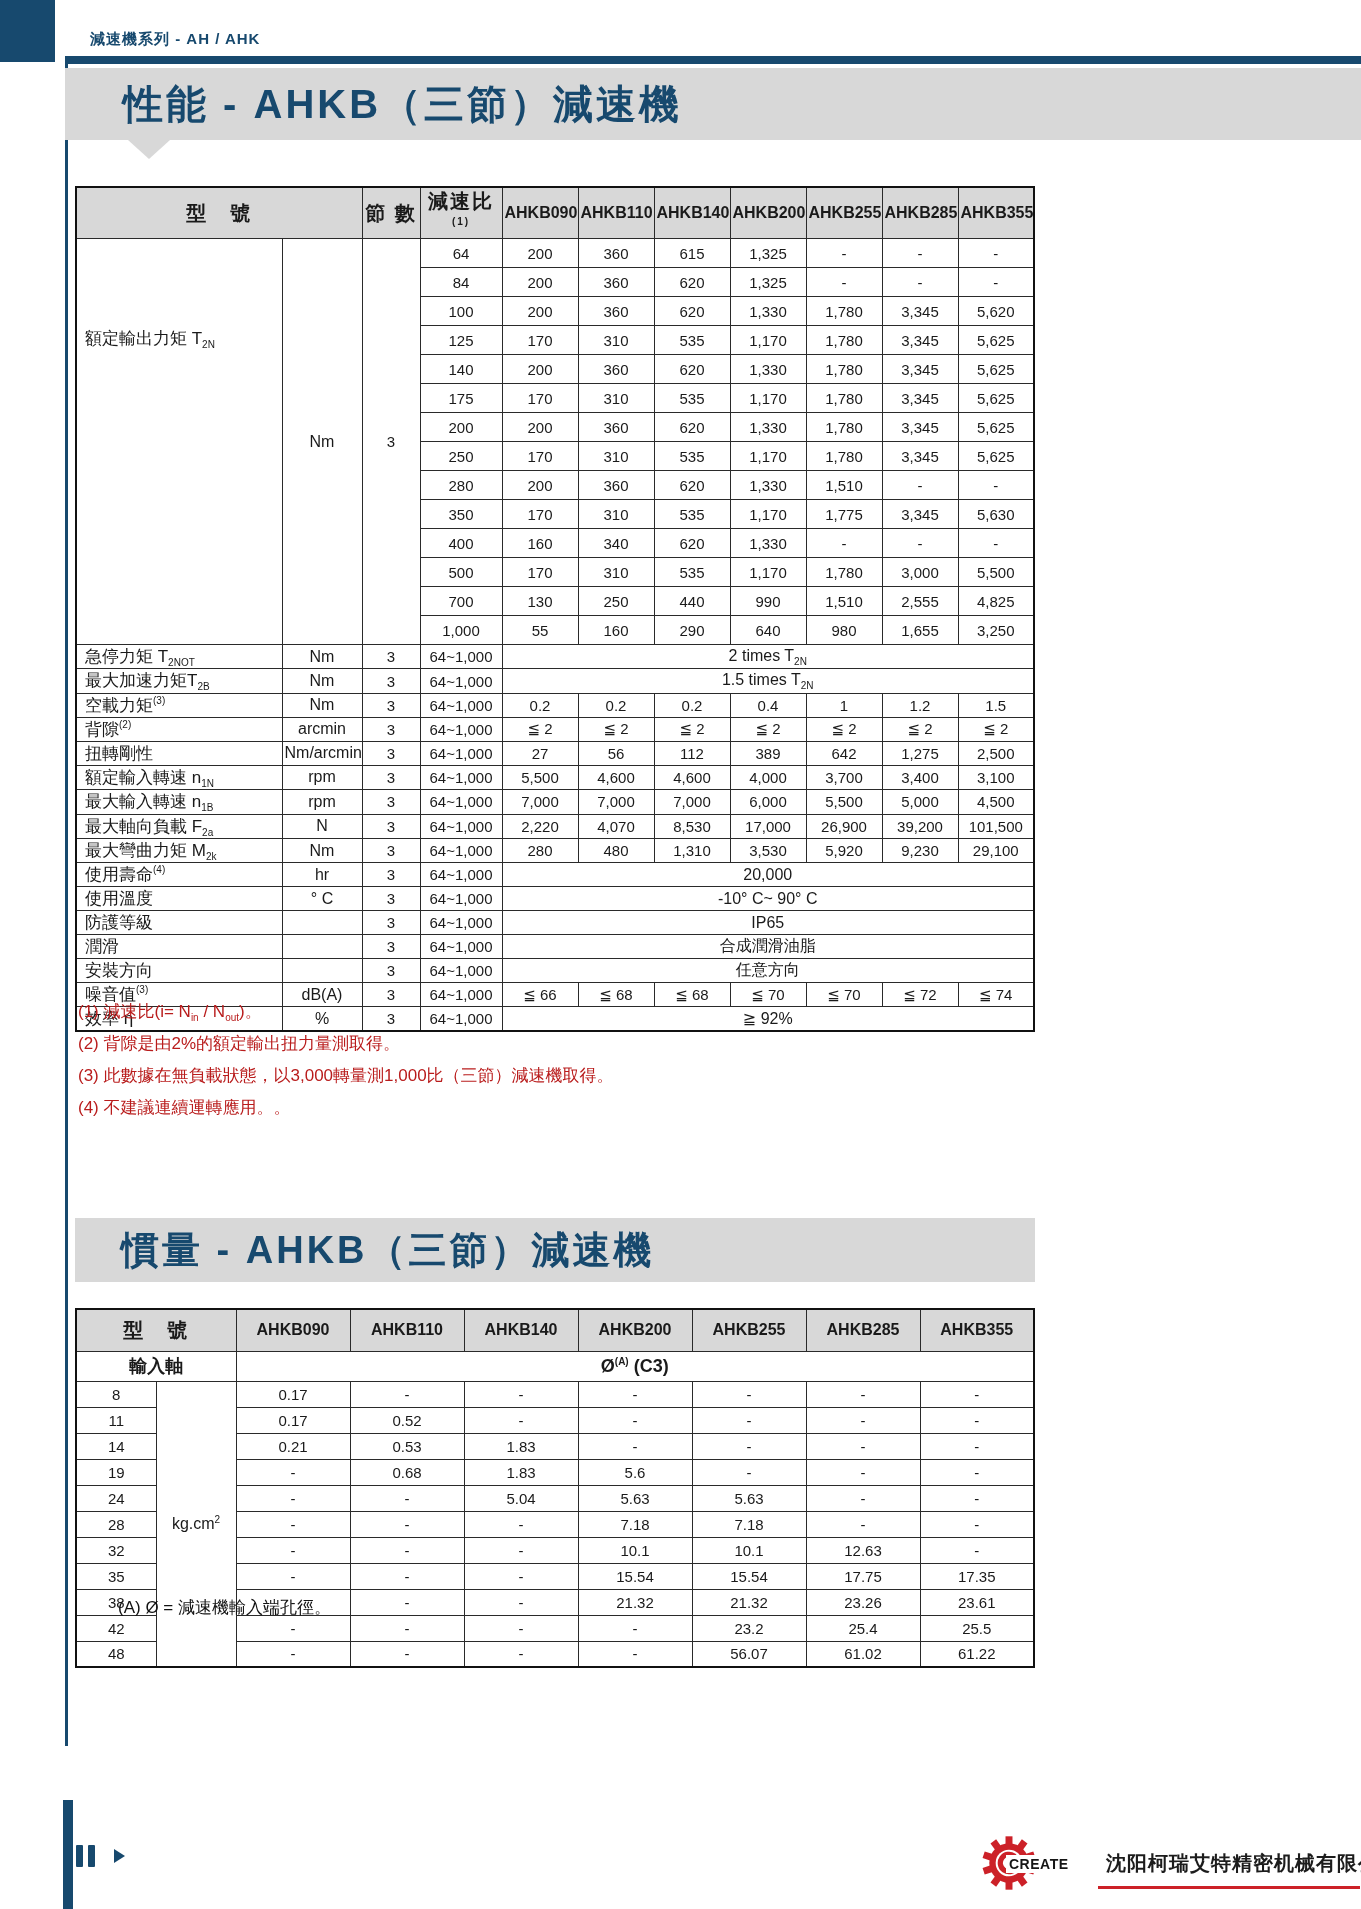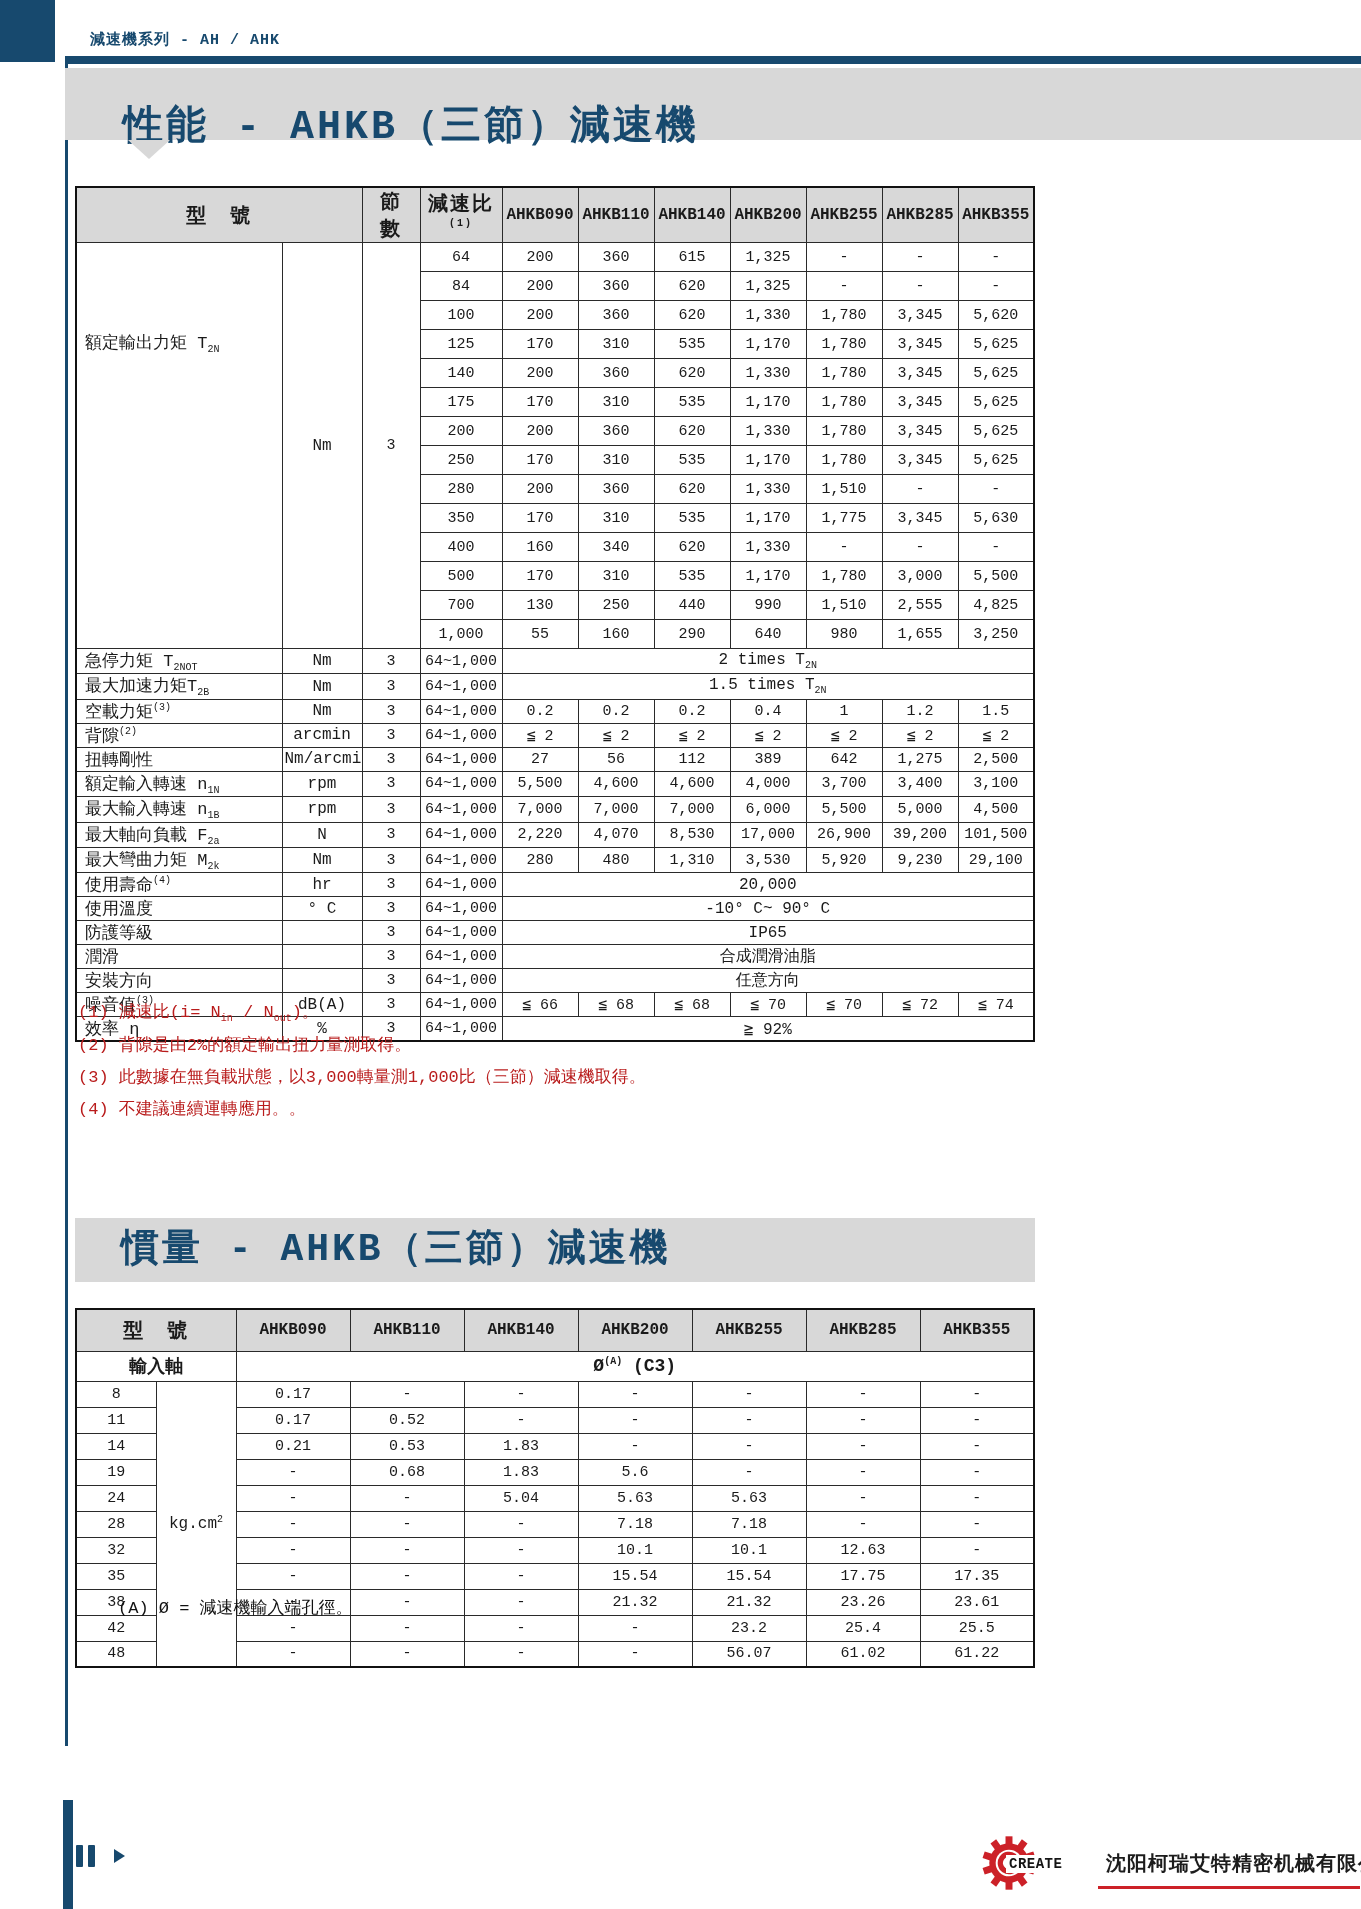--- a/index.html
+++ b/index.html
@@ -1,26 +1,26 @@
 <!DOCTYPE html>
 <html><head>
 <meta charset="utf-8">
 <style>
   html,body{margin:0;padding:0;background:#fff;}
   .page{position:relative;width:1361px;height:1909px;background:#ffffff;
-        font-family:Liberation Mono, monospace;color:#1a1a1a;overflow:hidden;}
+        font-family:Liberation Sans, sans-serif;color:#1a1a1a;overflow:hidden;}
 
   
   .corner-block{position:absolute;left:0;top:0;width:55px;height:62px;background:#17496e;}
   .doc-header{position:absolute;left:90px;top:30px;font-size:15px;font-weight:bold;color:#17496e;letter-spacing:1px;}
   .top-rule{position:absolute;left:65px;top:56px;width:1296px;height:8px;background:#17496e;}
   .left-vline{position:absolute;left:65px;top:56px;width:3px;height:1690px;background:#17496e;}
 
   .banner1{position:absolute;left:65px;top:68px;width:1296px;height:72px;background:#d8d8d8;}
-  .banner1 .title{position:absolute;left:58px;top:0;line-height:72px;font-size:40px;font-weight:bold;color:#17496e;letter-spacing:3px;margin-top:24px;}
+  .banner1 .title{position:absolute;left:58px;top:0;line-height:72px;font-size:40px;font-weight:bold;color:#17496e;letter-spacing:3px;}
   .banner-tail{position:absolute;left:128px;top:140px;width:0;height:0;
                border-left:21px solid transparent;border-right:21px solid transparent;border-top:19px solid #d8d8d8;}
 
   .banner2{position:absolute;left:75px;top:1218px;width:960px;height:64px;background:#d8d8d8;}
   .banner2 .title{position:absolute;left:46px;top:0;line-height:64px;font-size:38px;font-weight:bold;color:#17496e;letter-spacing:3px;}
 
   
   table{border-collapse:collapse;table-layout:fixed;}
   td,th{border:1px solid #2a2a2a;text-align:center;vertical-align:middle;padding:0 2px;overflow:hidden;}
   .perf-table{position:absolute;left:75px;top:186px;width:960px;border:2px solid #111;}

